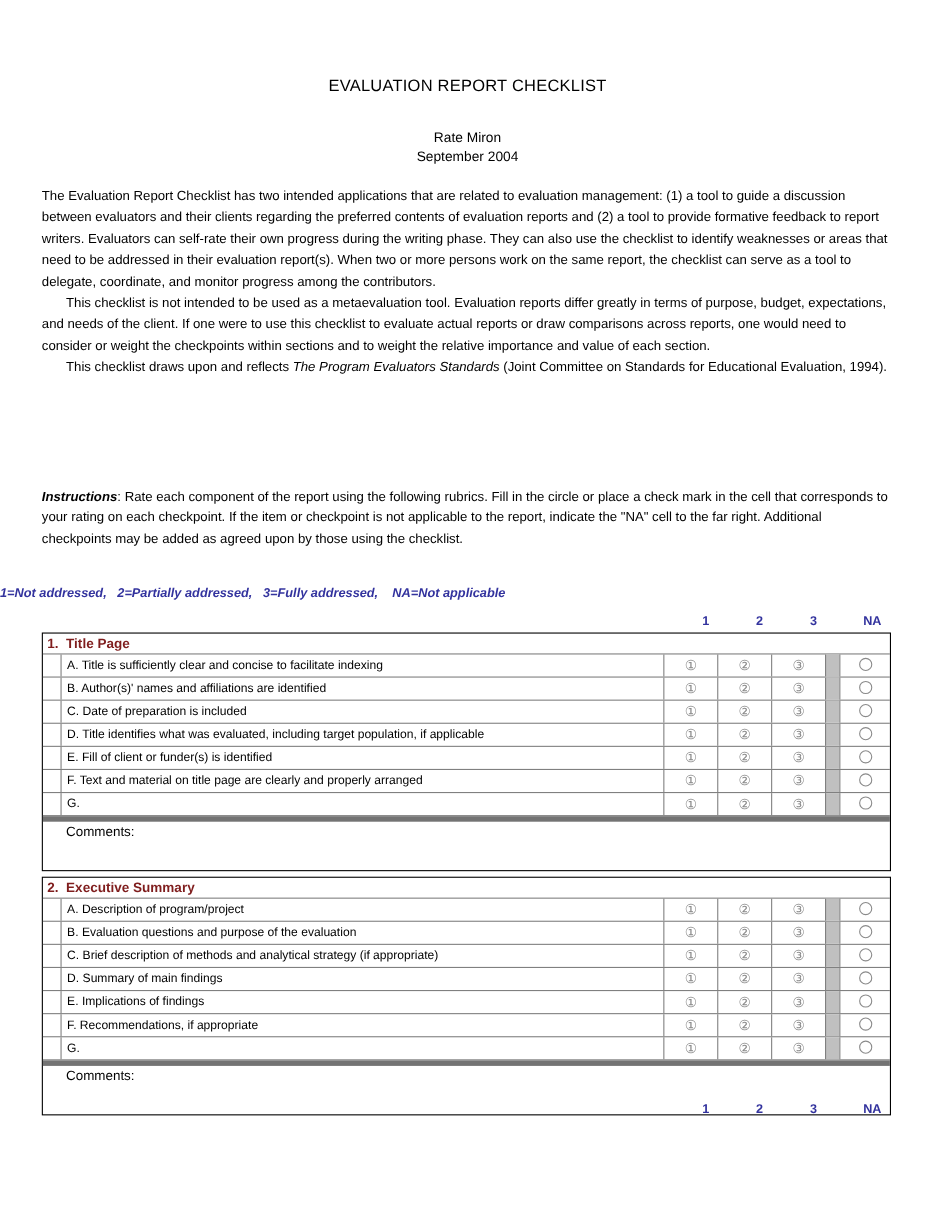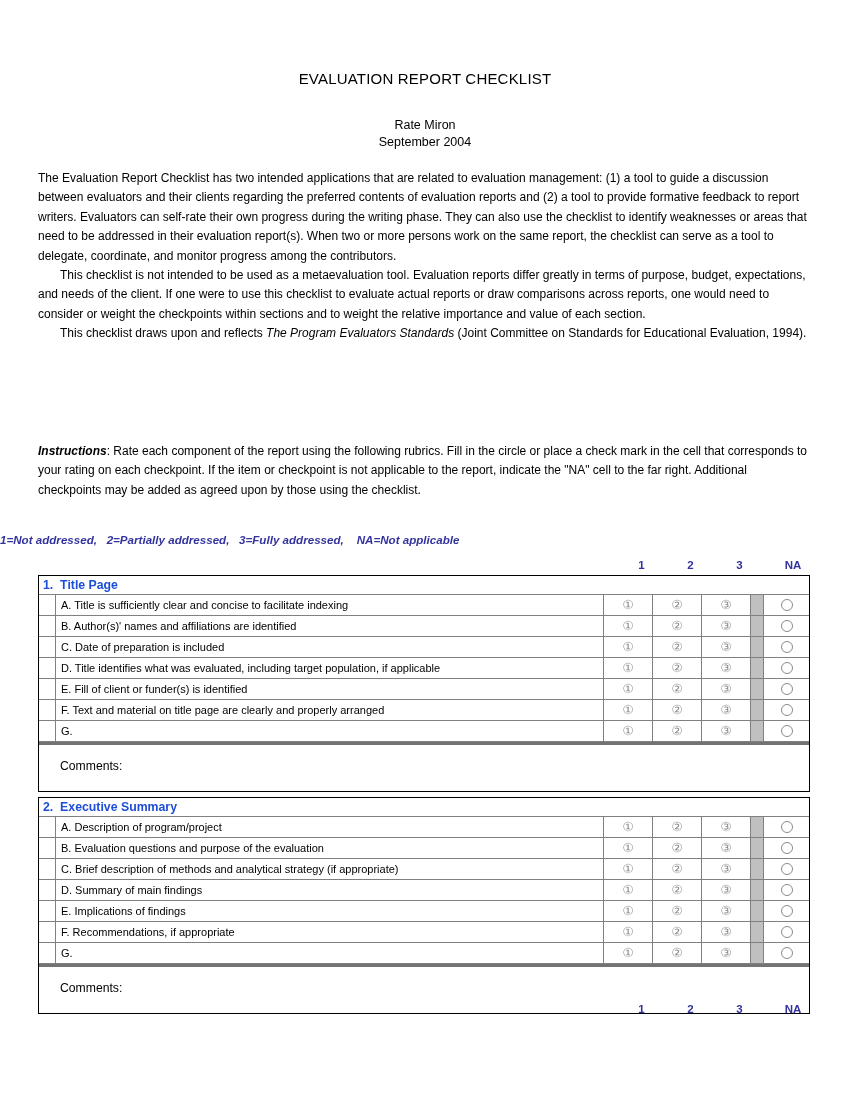--- a/index.html
+++ b/index.html
@@ -113,21 +113,21 @@
     border: 1px solid #000000;
     box-sizing: border-box;
     background: #ffffff;
   }
   .sec-header {
     height: 19px;
     line-height: 19px;
     padding-left: 4px;
     font-size: 12.3px;
     font-weight: bold;
-    color: #1d4ed8;
+    color: #7f1d1d;
     border-bottom: 1px solid #808080;
     box-sizing: border-box;
     white-space: pre;
   }
 
   .item-row {
     display: flex;
     height: 21px;
     box-sizing: border-box;
     border-bottom: 1px solid #808080;
@@ -175,24 +175,24 @@
     width: 10px;
     height: 10px;
     border: 1px solid #8a8a8a;
     border-radius: 50%;
     vertical-align: middle;
     margin-top: -2px;
   }
 
   .comments-row {
     height: 49px;
-    border-top: 3px solid #737373;
+    border-top: 5px solid #737373;
     box-sizing: border-box;
     padding-left: 21px;
-    padding-top: 14px;
+    padding-top: 2px;
     font-size: 12.2px;
   }
 
   
   #table-1 { top: 575px; }
   #table-2 { top: 797px; }
 
   #scale-header { top: 559px; left: 0; width: 850px; }
   #scale-footer { top: 1003px; left: 0; width: 850px; }
 </style>

